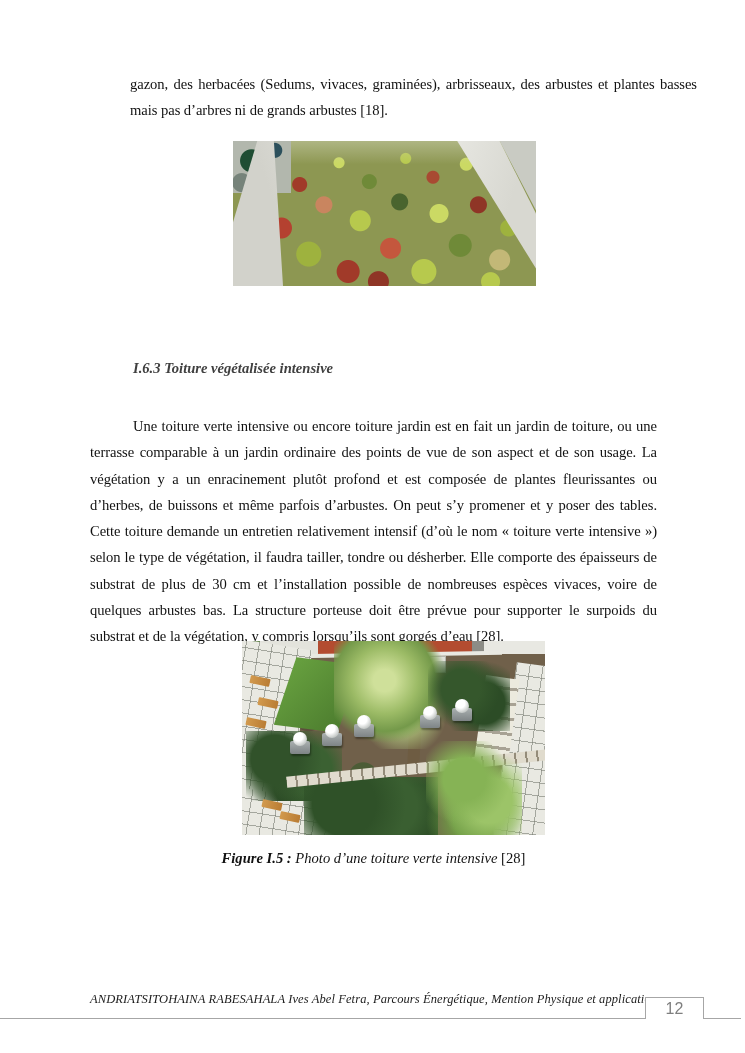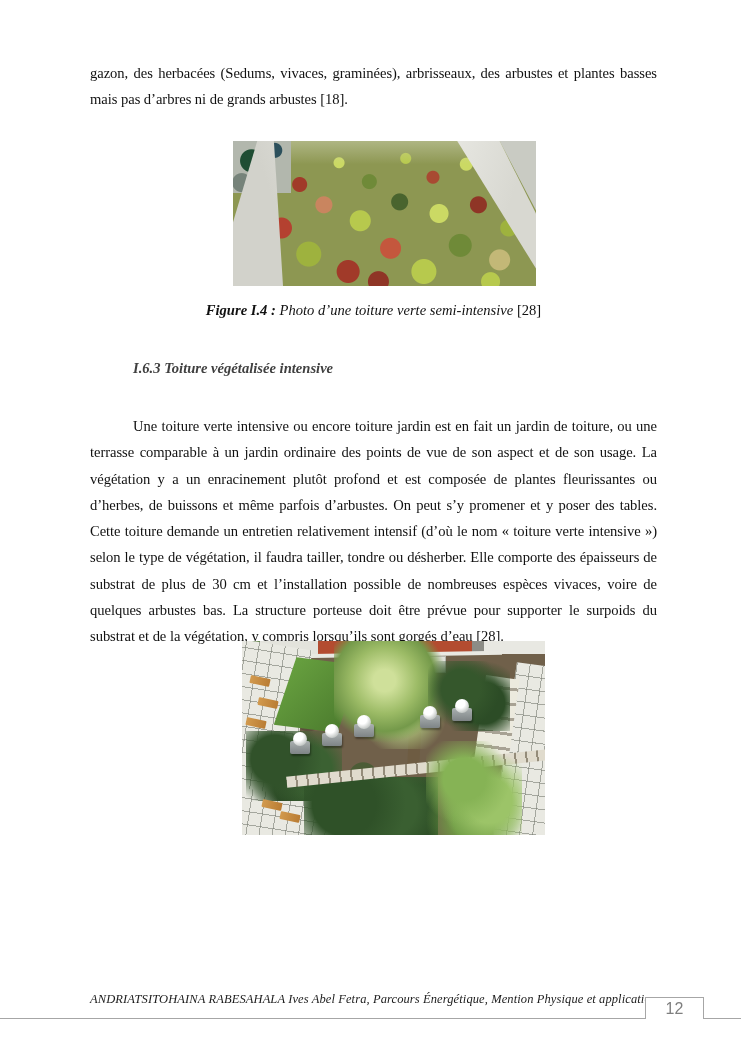--- a/index.html
+++ b/index.html
@@ -11,21 +11,21 @@
   .header{
     position:absolute; left:90px; width:567px; top:39px;
     font-style:italic; font-size:12.5px; text-align:center; color:#1b1b1b;
     letter-spacing:.1px;
   }
   .para{
     position:absolute; left:90px; width:567px;
     font-size:14.6px; line-height:26.3px; text-align:justify;
     letter-spacing:-0.05px; color:#111;
   }
-  .para1{ top:60px; }
+  .para1{ top:71px;margin-left:40px; }
   .para2{ top:413px; text-indent:43px; }
   .heading{
     position:absolute; left:133px; top:360px;
     font-weight:bold; font-style:italic; font-size:14.6px; color:#404040;
   }
   .caption{
     position:absolute; left:90px; width:567px; text-align:center;
     font-size:14.6px; color:#111;
   }
   .cap1{ top:302px; }
@@ -213,25 +213,20 @@
   <div class="para para1">gazon, des herbacées (Sedums, vivaces, graminées), arbrisseaux, des arbustes et plantes basses mais pas d’arbres ni de grands arbustes [18].</div>
 
   <figure class="fig fig1">
     <div class="sedum"></div>
     <div class="f1-corner"></div>
     <div class="f1-sky"></div>
     <div class="f1-flash-left"></div>
     <div class="f1-flash-right"></div>
   </figure>
 
-  <div class="caption cap1">
-    <span class="cap-label">Figure I.4 :</span>
-    <span class="cap-text">Photo d’une toiture verte semi-intensive</span>
-    <span class="cap-ref">[28]</span>
-  </div>
 
   <div class="heading">I.6.3 Toiture végétalisée intensive</div>
 
   <div class="para para2">Une toiture verte intensive ou encore toiture jardin est en fait un jardin de toiture, ou une terrasse comparable à un jardin ordinaire des points de vue de son aspect et de son usage. La végétation y a un enracinement plutôt profond et est composée de plantes fleurissantes ou d’herbes, de buissons et même parfois d’arbustes. On peut s’y promener et y poser des tables. Cette toiture demande un entretien relativement intensif (d’où le nom « toiture verte intensive ») selon le type de végétation, il faudra tailler, tondre ou désherber. Elle comporte des épaisseurs de substrat de plus de 30 cm et l’installation possible de nombreuses espèces vivaces, voire de quelques arbustes bas. La structure porteuse doit être prévue pour supporter le surpoids du substrat et de la végétation, y compris lorsqu’ils sont gorgés d’eau [28].</div>
 
   <figure class="fig fig2">
     <div class="f2-ground"></div>
     <div class="f2-facade"></div>
     <div class="f2-parapet"></div>
     <div class="f2-skybox"></div>
@@ -252,20 +247,25 @@
     <div class="vent v3"></div>
     <div class="vent v4"></div>
     <div class="vent v5"></div>
     <div class="lounger l1"></div>
     <div class="lounger l2"></div>
     <div class="lounger l3"></div>
     <div class="lounger l4"></div>
     <div class="lounger l5"></div>
   </figure>
 
+  <div class="caption cap2">
+    <span class="cap-label">Figure I.5 :</span>
+    <span class="cap-text">Photo d’une toiture verte intensive</span>
+    <span class="cap-ref">[28]</span>
+  </div>
 
   <div class="footer-text">ANDRIATSITOHAINA RABESAHALA Ives Abel Fetra, Parcours Énergétique, Mention Physique et applications</div>
   <div class="footer-line"></div>
   <div class="page-tab">
     <span>12</span>
   </div>
 
 </div>
 
 </body></html>

